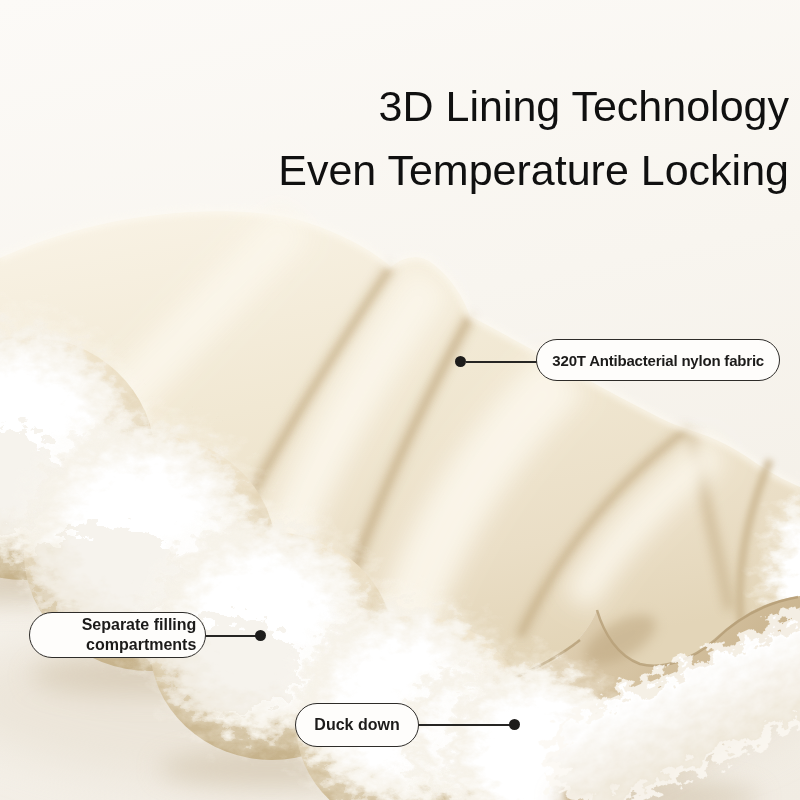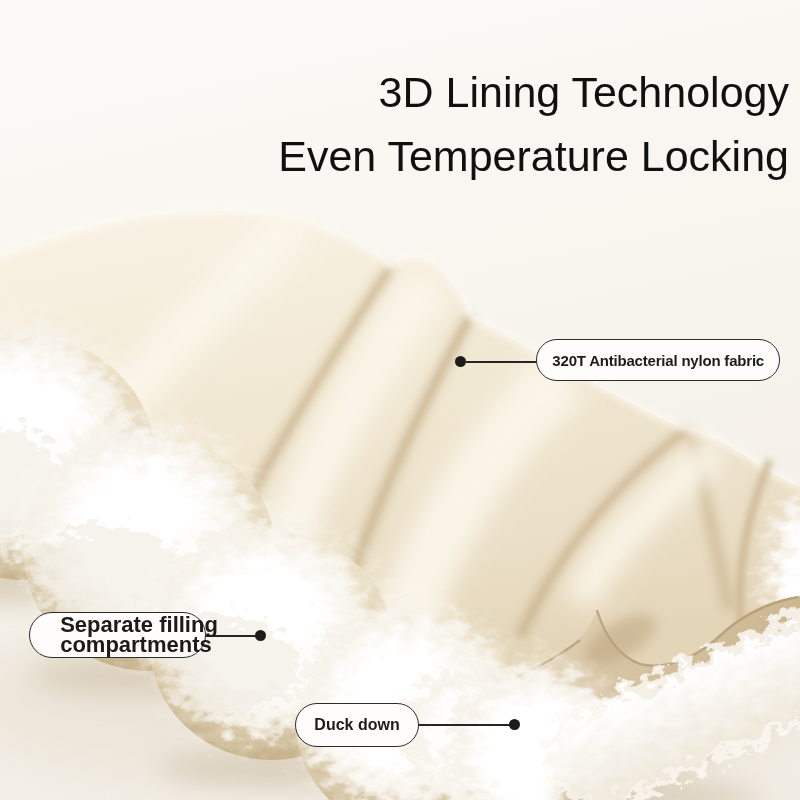--- a/index.html
+++ b/index.html
@@ -26,35 +26,35 @@
     position:absolute;left:50%;top:1px;transform:translateX(-50%);
     width:10px;height:10px;background:#e60012;
   }
   .logo-cn{
     display:flex;justify-content:space-between;
     margin-top:6px;
     font-size:25px;color:#3f3a35;font-weight:500;
   }
   
   .title{
-    position:absolute;top:60px;right:11px;
+    position:absolute;top:74px;right:11px;
     text-align:right;color:#101010;
     font-size:43px;line-height:64px;font-weight:400;
     letter-spacing:0;white-space:nowrap;
   }
   
   .duvet-svg{position:absolute;left:0;top:0;width:800px;height:800px;}
   
   .pill{
     position:absolute;display:inline-flex;align-items:center;justify-content:center;
     background:#fefdfb;border:1.5px solid #2e2c29;border-radius:999px;
     color:#1c1b1a;font-weight:600;white-space:nowrap;z-index:3;
     box-sizing:border-box;
   }
-  .pill .two-line{text-align:left;line-height:20px;font-size:22px;margin-left:43px;}
+  .pill .two-line{text-align:right;line-height:20px;font-size:16px;margin-left:43px;}
   .leader{position:absolute;height:2px;background:#262523;z-index:2;}
   .dot{position:absolute;width:11px;height:11px;border-radius:50%;background:#1d1c1b;z-index:2;}
 </style>
 </head>
 <body>
 
 <div class="stage">
 
   <svg class="duvet-svg" viewBox="0 0 800 800" xmlns="http://www.w3.org/2000/svg" aria-hidden="true">
     <defs>

